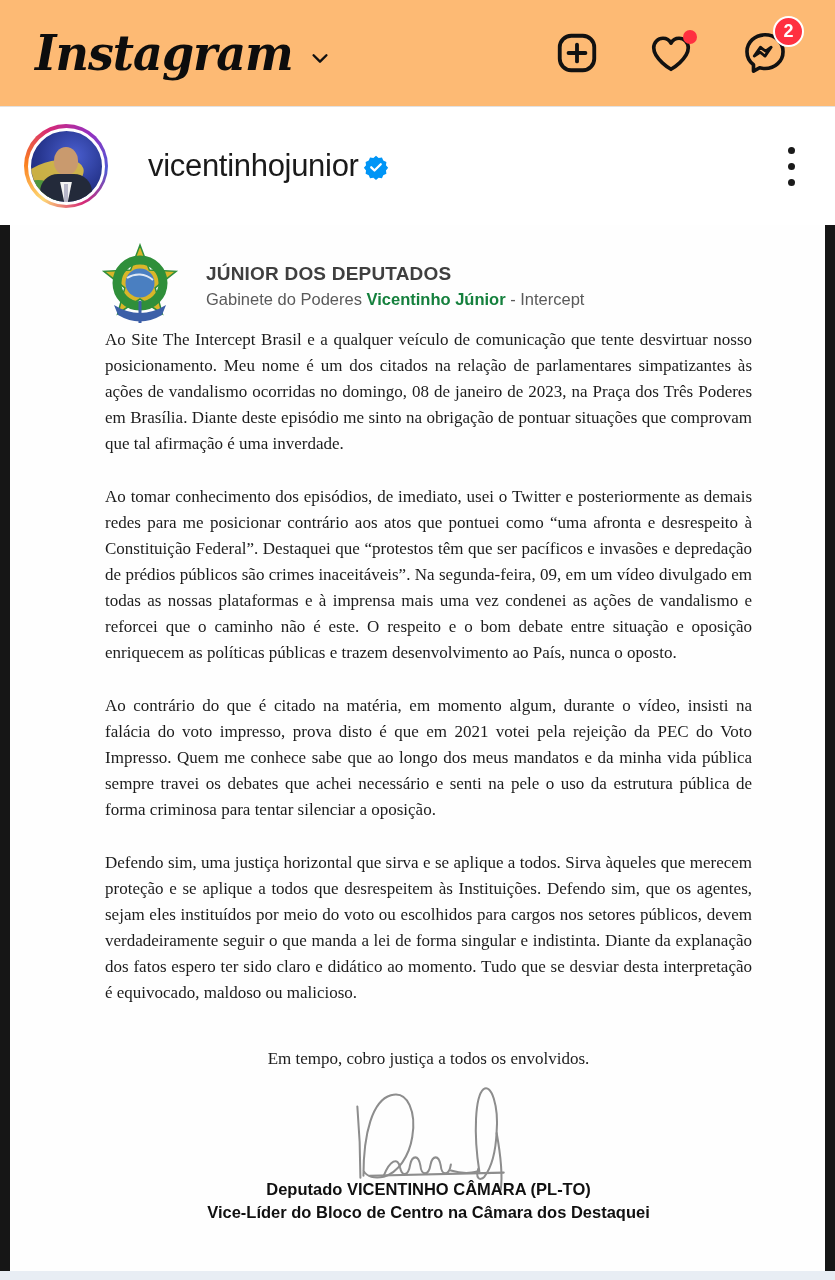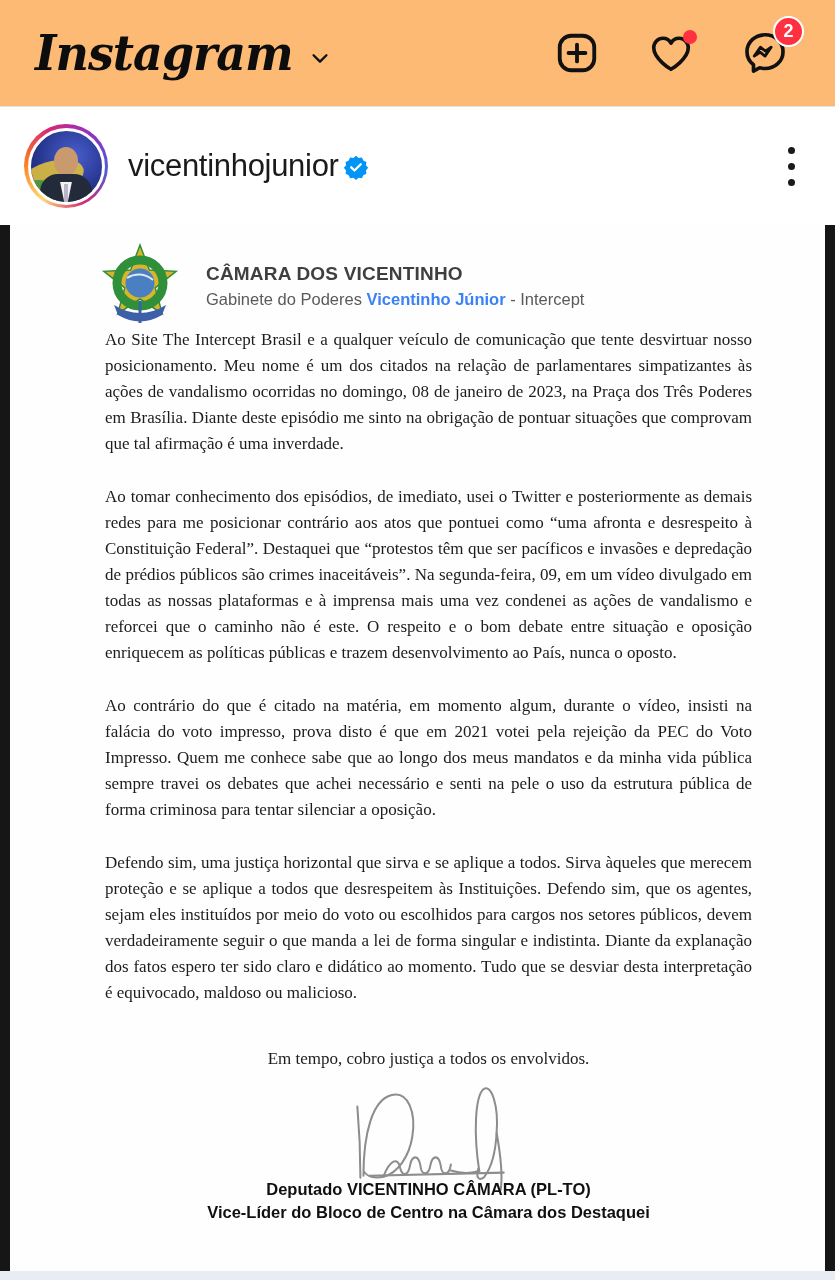--- a/index.html
+++ b/index.html
@@ -35,37 +35,37 @@
   .avatar .flag-green { position:absolute; left:-14px; bottom:-12px; width:42px; height:34px;
                         background:#2f8f3a; border-radius:50%; opacity:.8; }
   .avatar .head { position:absolute; left:50%; top:16px; transform:translateX(-50%); width:24px; height:28px;
                   border-radius:50% 50% 46% 46%; background:#c99a6e; }
   .avatar .body { position:absolute; left:50%; bottom:-4px; transform:translateX(-50%); width:52px; height:32px;
                   border-radius:18px 18px 0 0; background:#232a3a; }
   .avatar .shirt { position:absolute; left:50%; bottom:-2px; transform:translateX(-50%); width:12px; height:22px;
                    background:#f2f2f2; clip-path:polygon(0 0,100% 0,62% 100%,38% 100%); }
   .avatar .tie { position:absolute; left:50%; bottom:0; transform:translateX(-50%); width:4px; height:18px;
                  background:#b7b7c9; }
-  .username-row { display:flex; align-items:center; gap:4px; margin-left:20px; flex:1; }
+  .username-row { display:flex; align-items:center; gap:4px; margin-left:40px; flex:1; }
   .username { font-size:31px; color:#1a1a1a; letter-spacing:-.3px; }
   .verified { width:26px; height:26px; flex:0 0 auto; margin-top:2px; }
   .kebab { background:none; border:none; cursor:pointer; display:flex; flex-direction:column; gap:9px;
            padding:8px 12px; }
   .kebab i { width:7px; height:7px; border-radius:50%; background:#1a1a1a; }
 
   
   .post-image { height:1046px; background:#161616; padding:0 10px; }
   .document { width:100%; height:100%; background:#fefefe; padding:18px 73px 0 95px; overflow:hidden;
               color:#1c1c1c; }
   .letterhead { display:flex; align-items:center; gap:26px; margin-left:-5px; }
   .coat { width:80px; height:84px; flex:0 0 auto; }
   .lh-text { padding-top:2px; }
   .lh-org { font-size:19px; font-weight:600; color:#3f3f3f; letter-spacing:.2px; }
   .lh-office { font-size:16.5px; color:#5a5a5a; margin-top:5px; }
-  .lh-office b { color:#3b82f6; }
+  .lh-office b { color:#15803d; }
   .doc-body { font-family:"Liberation Serif", serif; font-size:17px; line-height:26px; }
   .note-title { font-family:"Liberation Serif", serif; font-weight:bold; font-size:17.5px; margin:14px 0 26px; }
   .doc-body p { text-align:justify; margin-bottom:27px;font-family:Liberation Serif, serif; }
   .doc-body p.closing { text-align:center; margin-bottom:0;margin-top:40px; }
   .sig-area { position:relative; height:150px; margin-top:8px; }
   .sig-svg { position:absolute; left:50%; top:-6px; transform:translateX(-42%); width:210px; height:122px; }
   .sig-l1, .sig-l2 { position:absolute; width:100%; text-align:center; font-weight:bold; color:#101010;
                      font-size:16.5px; }
   .sig-l1 { top:100px; }
   .sig-l2 { top:123px; }
@@ -139,21 +139,21 @@
       <div class="letterhead">
         <svg class="coat" viewBox="0 0 80 84">
           <polygon points="40,2 30.6,27.1 3.9,28.3 24.8,44.9 17.7,70.7 40,56 62.3,70.7 55.2,44.9 76.1,28.3 49.4,27.1" fill="#d9b629" stroke="#2f8f3a" stroke-width="1.5"></polygon>
           <circle cx="40" cy="40" r="23" fill="none" stroke="#2f8f3a" stroke-width="9"></circle>
           <circle cx="40" cy="40" r="14.5" fill="#4a7fc1"></circle>
           <path d="M27 35c8-5 18-5 26 2" fill="none" stroke="#dfe8f5" stroke-width="2"></path>
           <line x1="40" y1="58" x2="40" y2="80" stroke="#3c5fa8" stroke-width="3"></line>
           <path d="M14 62q26 16 52 0l-4 10q-22 13-44 0z" fill="#3c5fa8"></path>
         </svg>
         <div class="lh-text">
-          <div class="lh-org">CÂMARA DOS VICENTINHO</div>
+          <div class="lh-org">JÚNIOR DOS DEPUTADOS</div>
           <div class="lh-office">
             <span>Gabinete do Poderes </span><b>Vicentinho Júnior</b><span> - Intercept</span>
           </div>
         </div>
       </div>
 
       <div class="doc-body">
         <p>Ao Site The Intercept Brasil e a qualquer veículo de comunicação que tente desvirtuar nosso posicionamento. Meu nome é um dos citados na relação de parlamentares simpatizantes às ações de vandalismo ocorridas no domingo, 08 de janeiro de 2023, na Praça dos Três Poderes em Brasília. Diante deste episódio me sinto na obrigação de pontuar situações que comprovam que tal afirmação é uma inverdade.</p>
         <p>Ao tomar conhecimento dos episódios, de imediato, usei o Twitter e posteriormente as demais redes para me posicionar contrário aos atos que pontuei como “uma afronta e desrespeito à Constituição Federal”. Destaquei que “protestos têm que ser pacíficos e invasões e depredação de prédios públicos são crimes inaceitáveis”. Na segunda-feira, 09, em um vídeo divulgado em todas as nossas plataformas e à imprensa mais uma vez condenei as ações de vandalismo e reforcei que o caminho não é este. O respeito e o bom debate entre situação e oposição enriquecem as políticas públicas e trazem desenvolvimento ao País, nunca o oposto.</p>
         <p>Ao contrário do que é citado na matéria, em momento algum, durante o vídeo, insisti na falácia do voto impresso, prova disto é que em 2021 votei pela rejeição da PEC do Voto Impresso. Quem me conhece sabe que ao longo dos meus mandatos e da minha vida pública sempre travei os debates que achei necessário e senti na pele o uso da estrutura pública de forma criminosa para tentar silenciar a oposição.</p>

